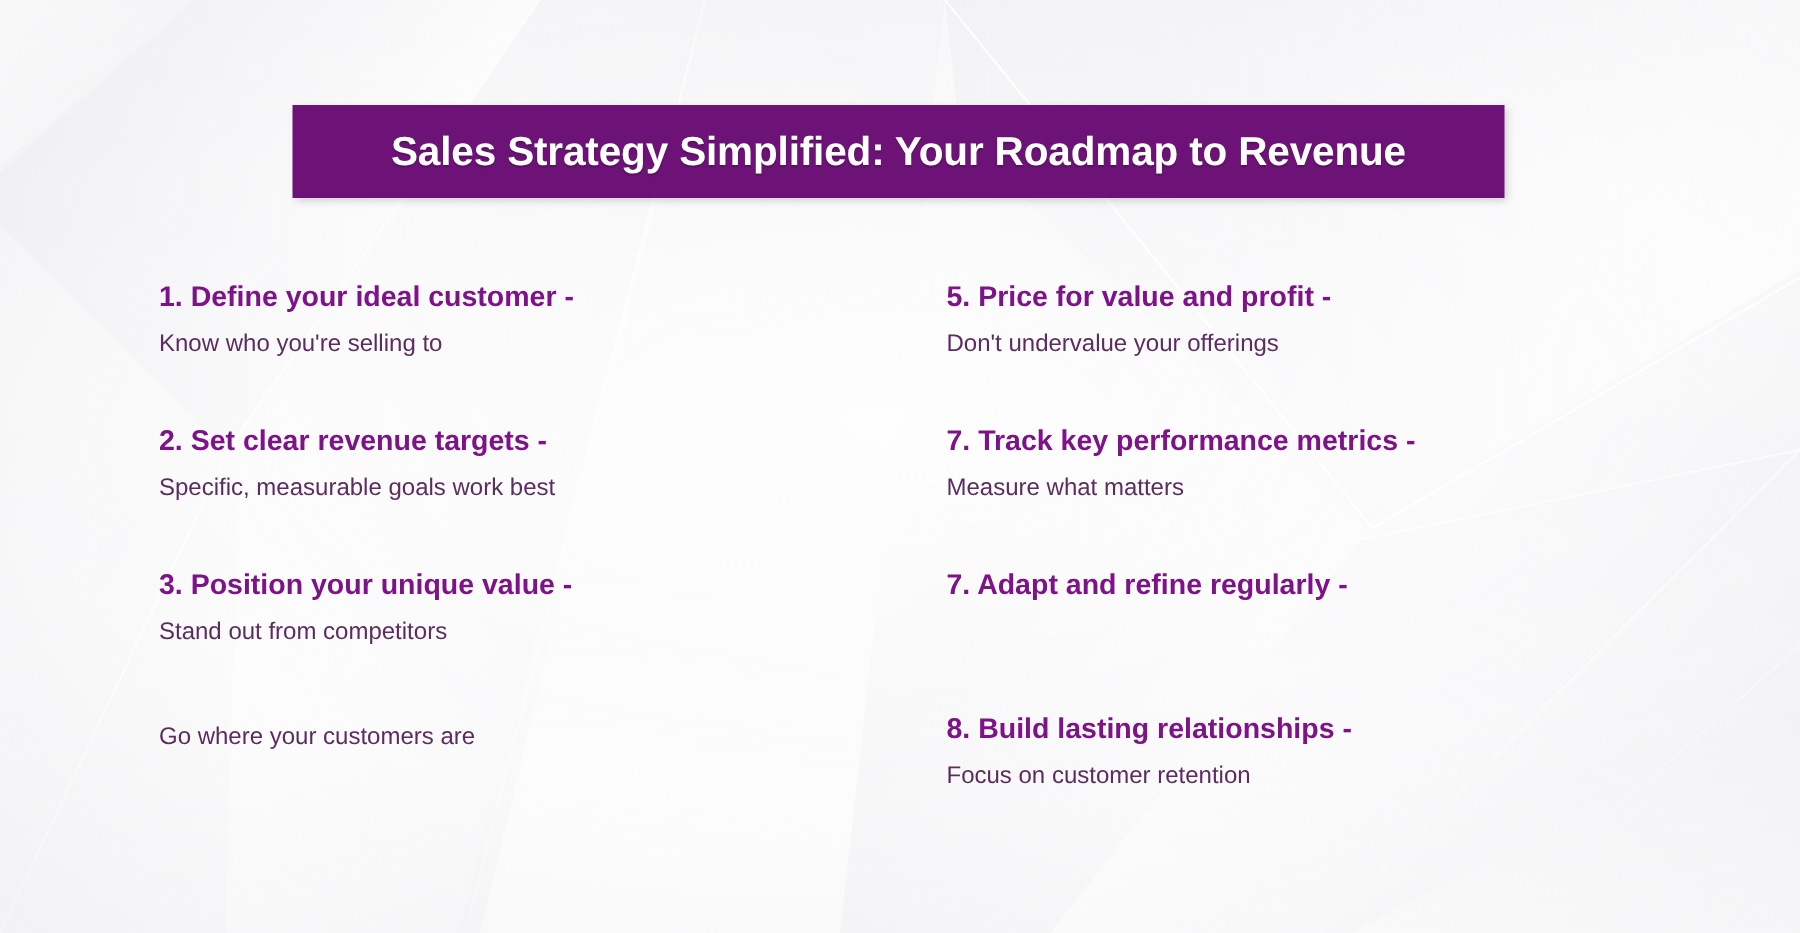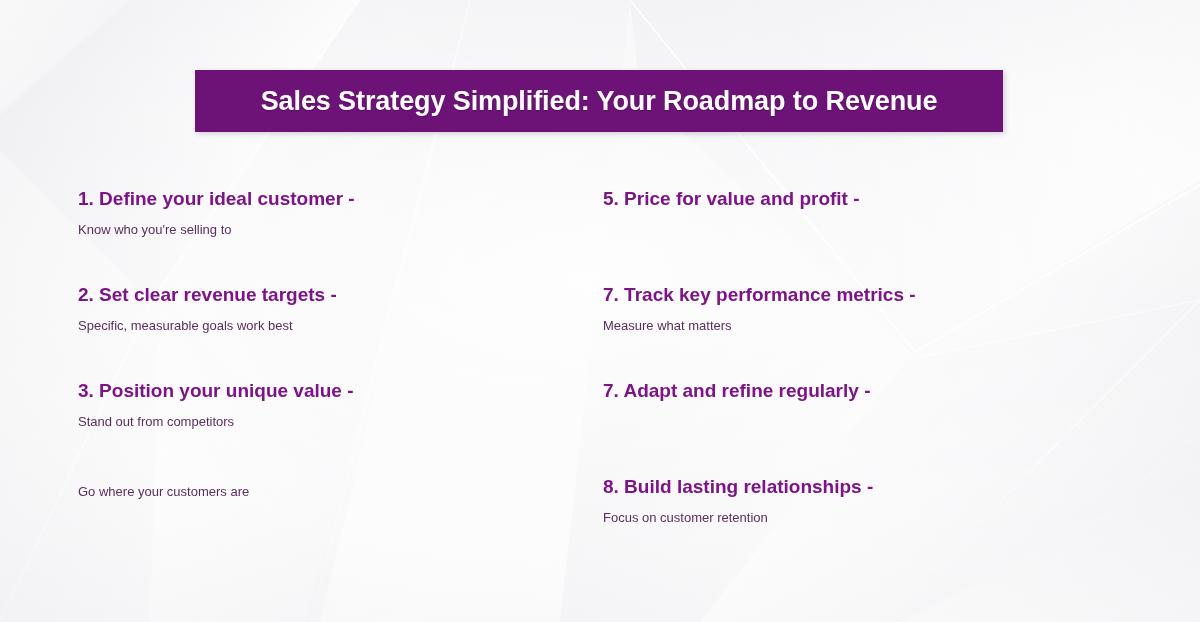--- a/index.html
+++ b/index.html
@@ -64,36 +64,36 @@
 
   
   #tips {
     position: absolute;
     left: 0;
     top: 186px;
     width: 1200px;
     display: grid;
     grid-template-columns: 525px 525px;
     column-gap: 0px;
-    padding-left: 78px;
+    padding-left: 106px;
     box-sizing: border-box;
   }
   .tip {
     margin-bottom: 35px;
     height: 61px;
   }
   .tip-heading {
     font-size: 19px;
     font-weight: bold;
     color: #7d1289;
     line-height: 26px;
     white-space: nowrap;
   }
   .tip-sub {
-    font-size: 13px;
+    font-size: 16px;
     font-weight: normal;
     color: #5b2d5f;
     line-height: 26px;
     margin-top: 5px;
     white-space: nowrap;
   }
 </style>
 </head>
 <body>
 
@@ -148,20 +148,21 @@
 
   <div id="tips">
 
     <div class="tip">
       <div class="tip-heading">1. Define your ideal customer -</div>
       <div class="tip-sub">Know who you're selling to</div>
     </div>
 
     <div class="tip">
       <div class="tip-heading">5. Price for value and profit -</div>
+      <div class="tip-sub">Don't undervalue your offerings</div>
     </div>
 
     <div class="tip">
       <div class="tip-heading">2. Set clear revenue targets -</div>
       <div class="tip-sub">Specific, measurable goals work best</div>
     </div>
 
     <div class="tip">
       <div class="tip-heading">7. Track key performance metrics -</div>
       <div class="tip-sub">Measure what matters</div>

